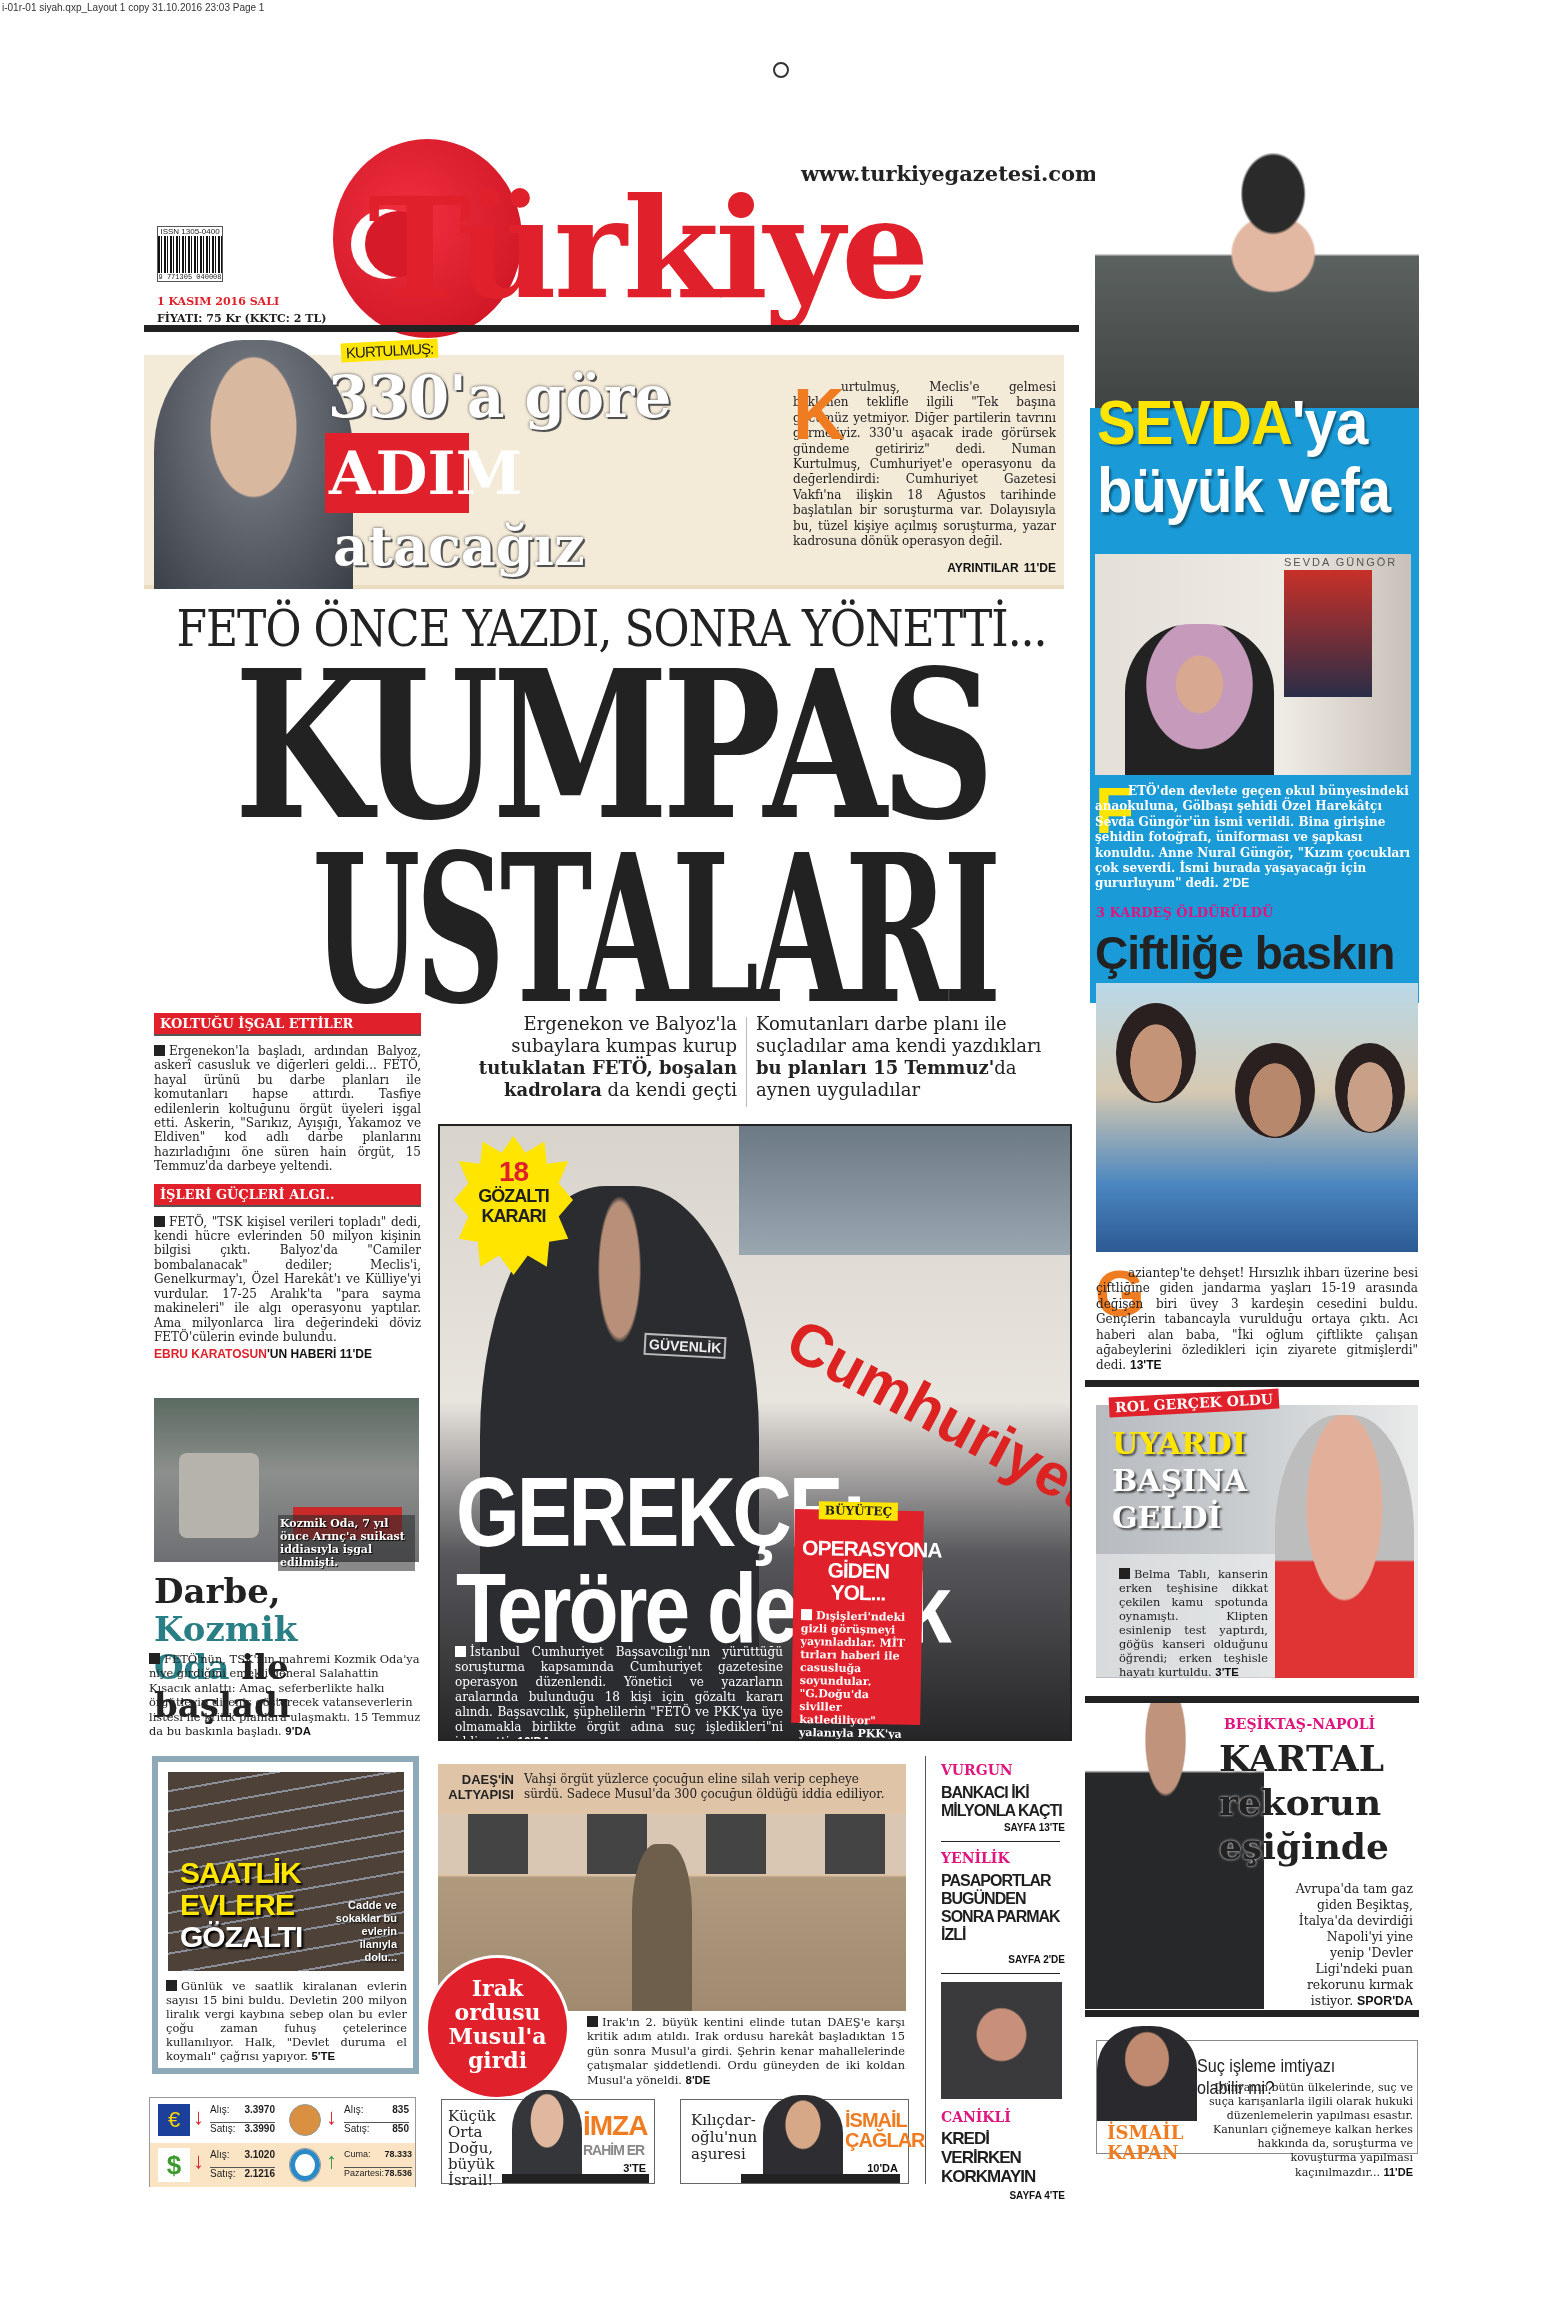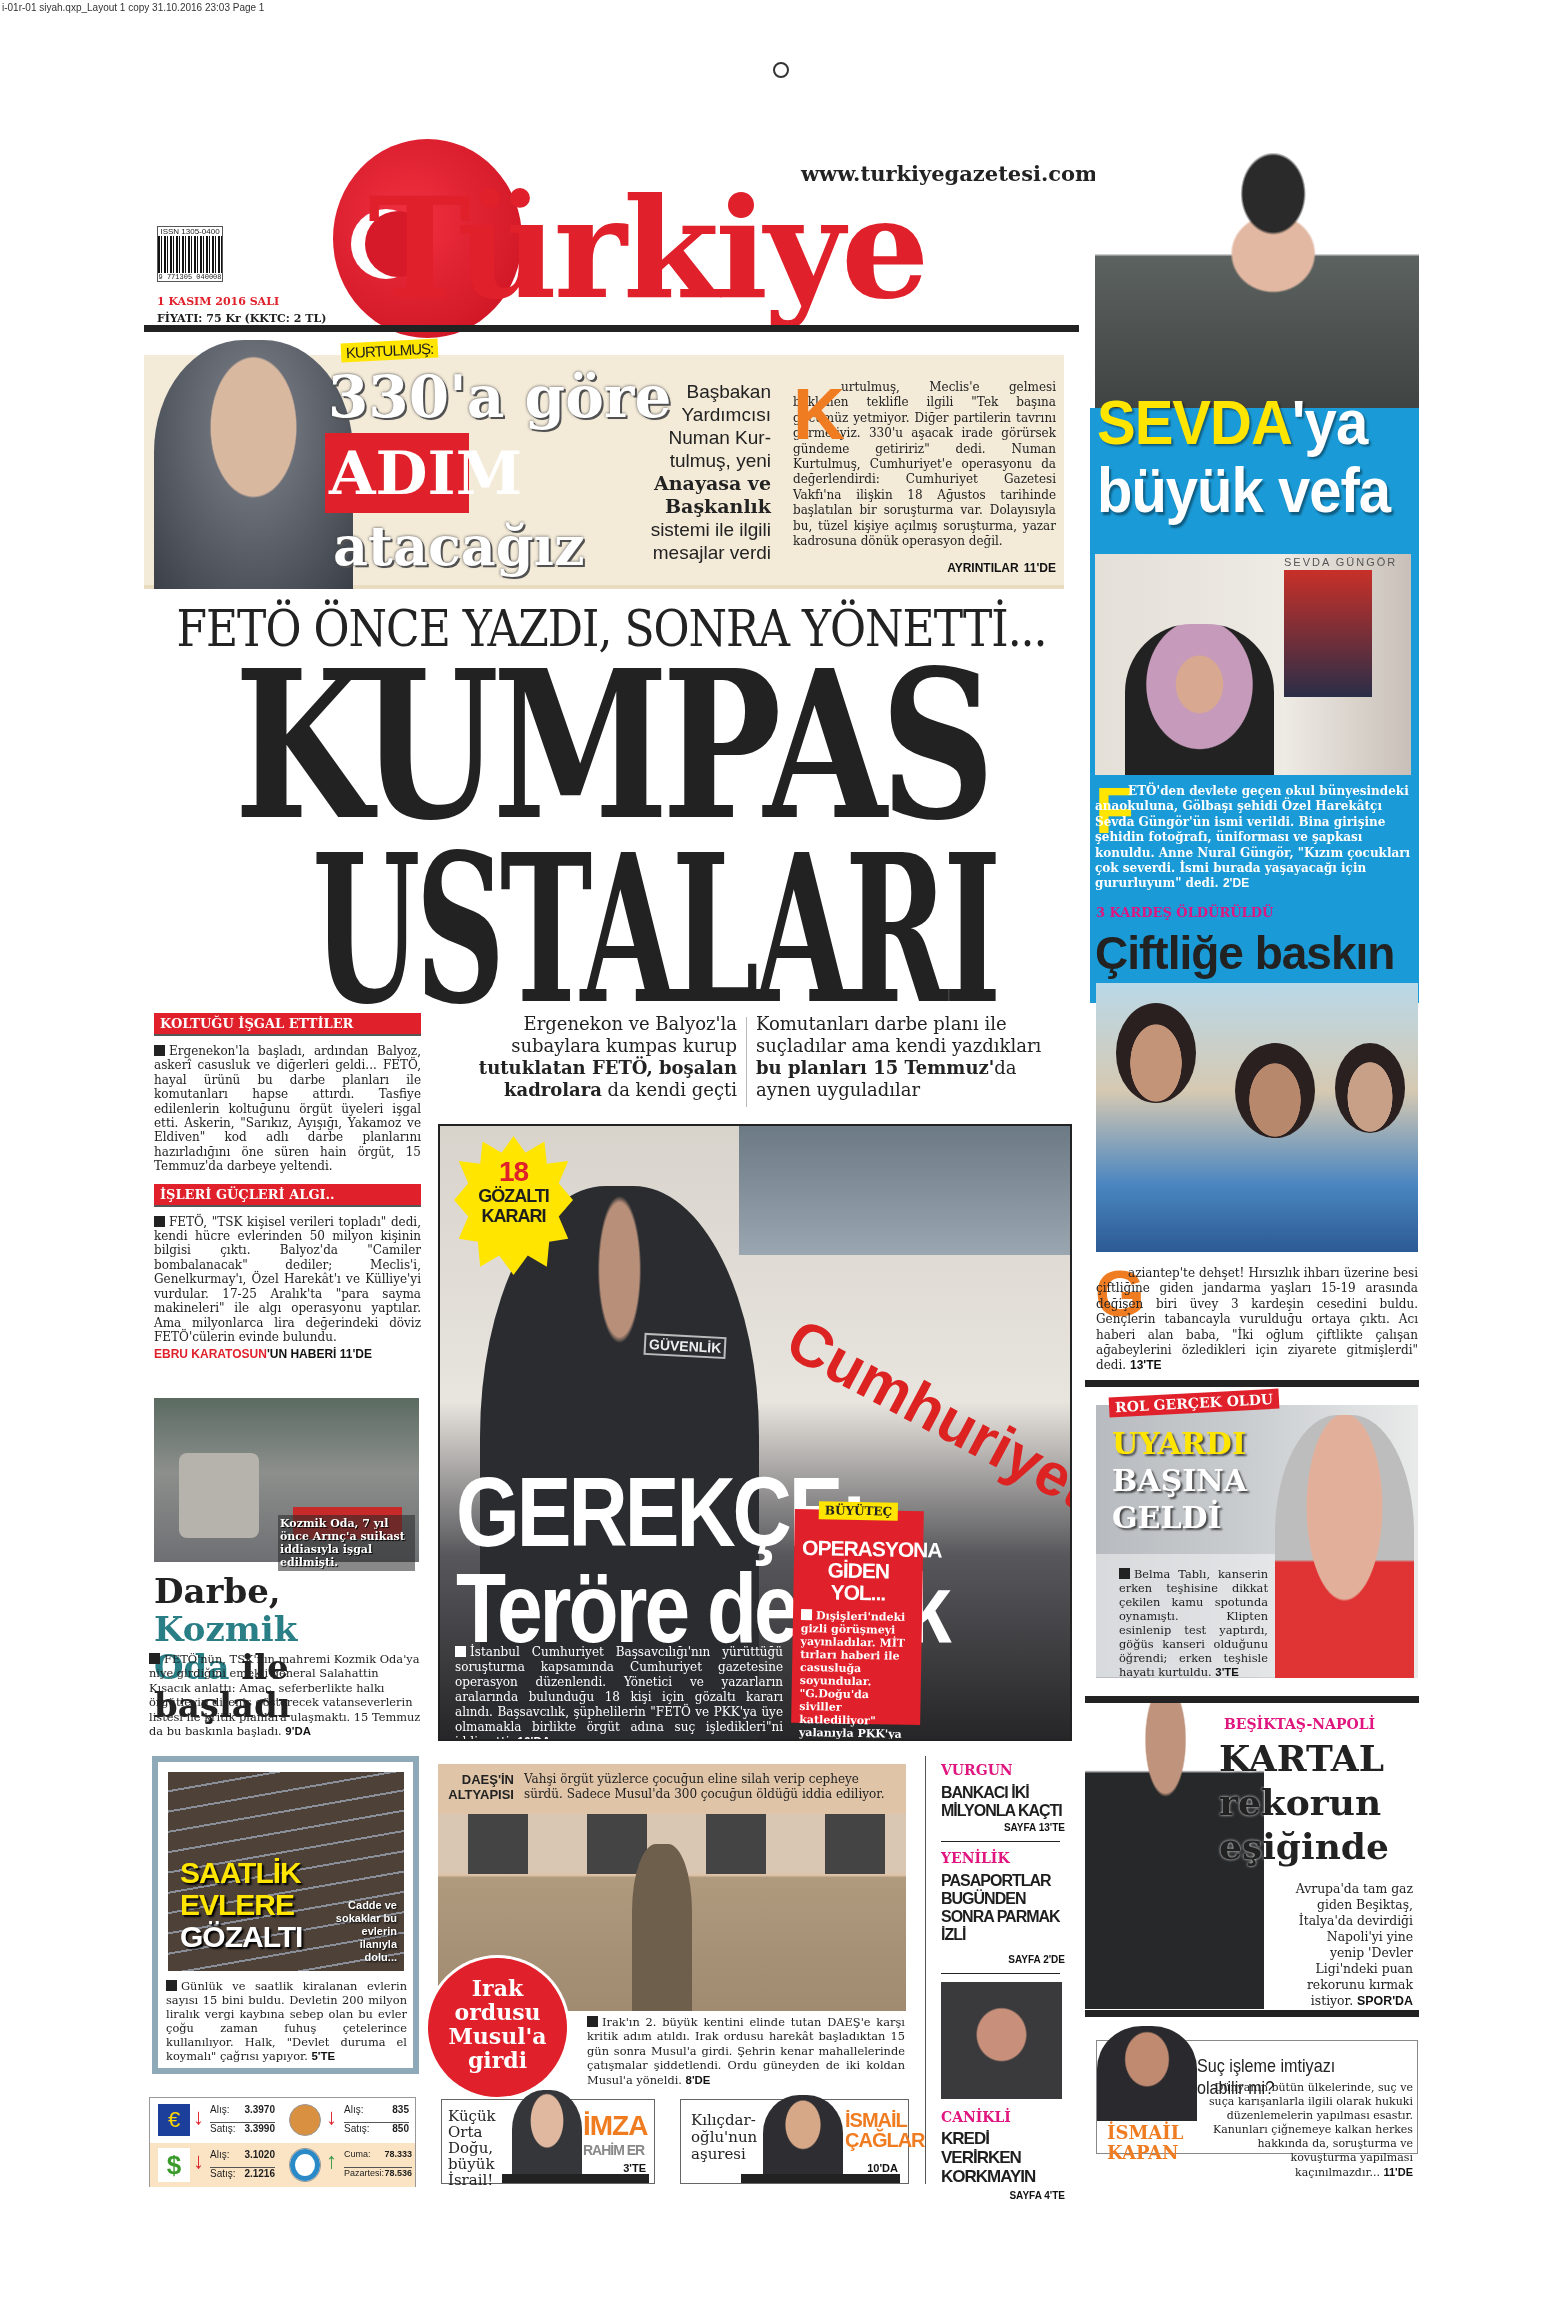--- a/index.html
+++ b/index.html
@@ -35,30 +35,20 @@
   <div class="abs slab" style="left:3px;top:173px;font-size:11px">FİYATI: 75 Kr (KKTC: 2 TL)</div>
 </div>
 <div class="abs" style="left:144px;top:325px;width:935px;height:7px;background:#222"></div>
 
 <div class="abs" style="left:144px;top:355px;width:920px;height:234px;background:#f3ead8;border-bottom:4px solid #e9dcc1">
   <div class="abs photo" style="left:10px;top:-15px;width:199px;height:249px;border-radius:45% 45% 0 0;background:radial-gradient(ellipse at 50% 35%,#d9b8a0 0 30%,#6a6f78 31%,#3a3f48)"></div>
   <div class="abs cond" style="left:197px;top:-14px;background:#ffe500;font-size:15px;padding:1px 5px;transform:rotate(-3deg);font-weight:normal">KURTULMUŞ:</div>
   <div class="abs slab" style="left:184px;top:8px;font-size:58px;color:#fff;text-shadow:0 0 3px #444,2px 2px 0 #555">330'a göre</div>
   <div class="abs slab" style="left:181px;top:78px;width:144px;font-size:60px;color:#fff;background:#e0202a;padding:0 4px;line-height:80px">ADIM</div>
   <div class="abs slab" style="left:189px;top:159px;font-size:54px;color:#fff;text-shadow:0 0 3px #444,2px 2px 0 #555">atacağız</div>
-  <div class="abs" style="left:483px;top:25px;width:144px;text-align:right;font-family:'Liberation Sans',sans-serif;font-size:19px;line-height:23px;color:#222">
-    <div>Başbakan</div>
-    <div>Yardımcısı</div>
-    <div>Numan Kur-</div>
-    <div>tulmuş, yeni</div>
-    <div style="font-weight:bold;font-family:'DejaVu Serif',serif">Anayasa ve</div>
-    <div style="font-weight:bold;font-family:'DejaVu Serif',serif">Başkanlık</div>
-    <div>sistemi ile ilgili</div>
-    <div>mesajlar verdi</div>
-  </div>
   <div class="abs" style="left:649px;top:25px;width:263px">
     <span class="abs cond" style="left:0;top:0;font-size:72px;line-height:68px;color:#f07c22">K</span>
     <p class="body" style="text-indent:48px;font-size:12px;line-height:15.4px"><span>urtulmuş, Meclis'e gelmesi beklenen teklifle ilgili "Tek başına gücümüz yetmiyor. Diğer partilerin tavrını görmeliyiz. 330'u aşacak irade görürsek gündeme getiririz" dedi. Numan Kurtulmuş, Cumhuriyet'e operasyonu da değerlendirdi: Cumhuriyet Gazetesi Vakfı'na ilişkin 18 Ağustos tarihinde başlatılan bir soruşturma var. Dolayısıyla bu, tüzel kişiye açılmış soruşturma, yazar kadrosuna dönük operasyon değil.</span></p>
     <div style="text-align:right;margin-top:8px"><span class="pg red" style="font-size:12px">AYRINTILAR</span> <span class="pg" style="font-size:12px">11'DE</span></div>
   </div>
 </div>
 
 <div class="abs slab" style="left:149px;top:603px;width:925px;text-align:center;font-size:44px;font-weight:normal;color:#222;letter-spacing:-1px;transform:scaleY(1.15)">FETÖ ÖNCE YAZDI, SONRA YÖNETTİ...</div>
 <div class="abs slab" style="left:144px;top:657px;width:935px;text-align:center;font-size:194px;line-height:169px;color:#222;letter-spacing:-8px;transform:scaleX(.82) scaleY(1.05);transform-origin:center top">KUMPAS</div>
 <div class="abs slab" style="left:144px;top:841px;width:935px;text-align:center;font-size:194px;line-height:169px;color:#222;letter-spacing:-8px;transform:scaleX(.64) scaleY(1.05);transform-origin:center top">USTALARI</div>

